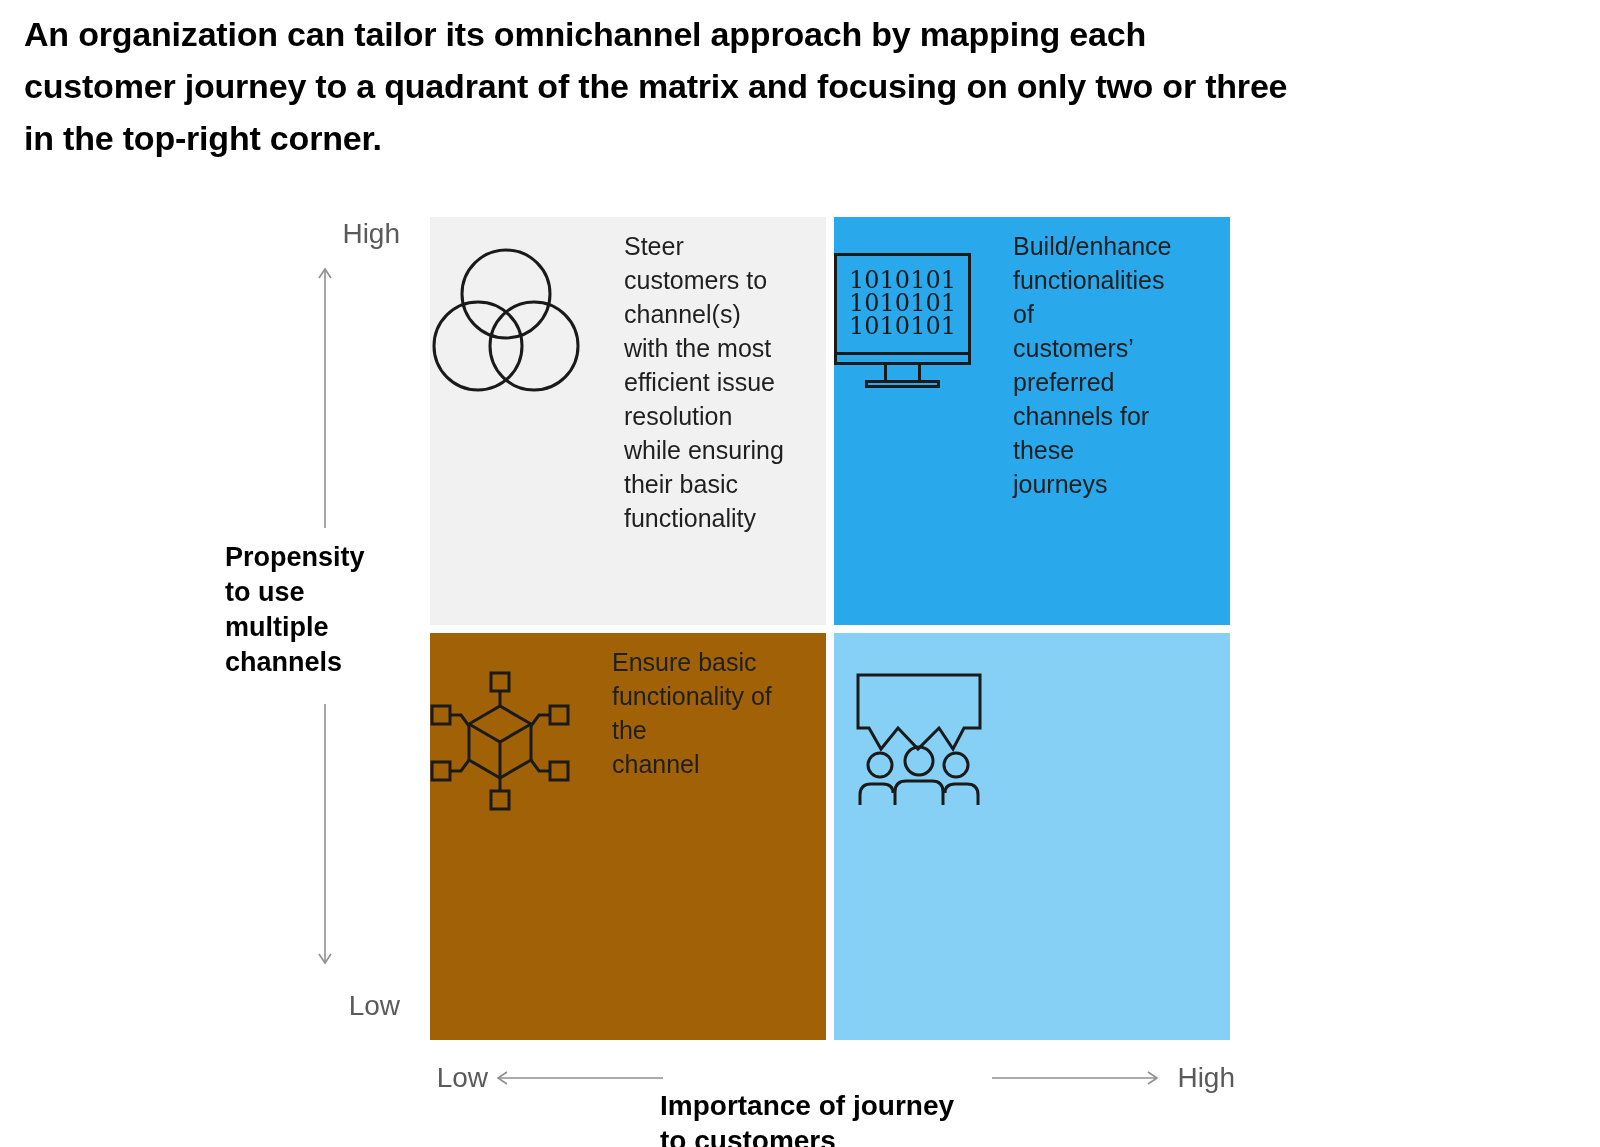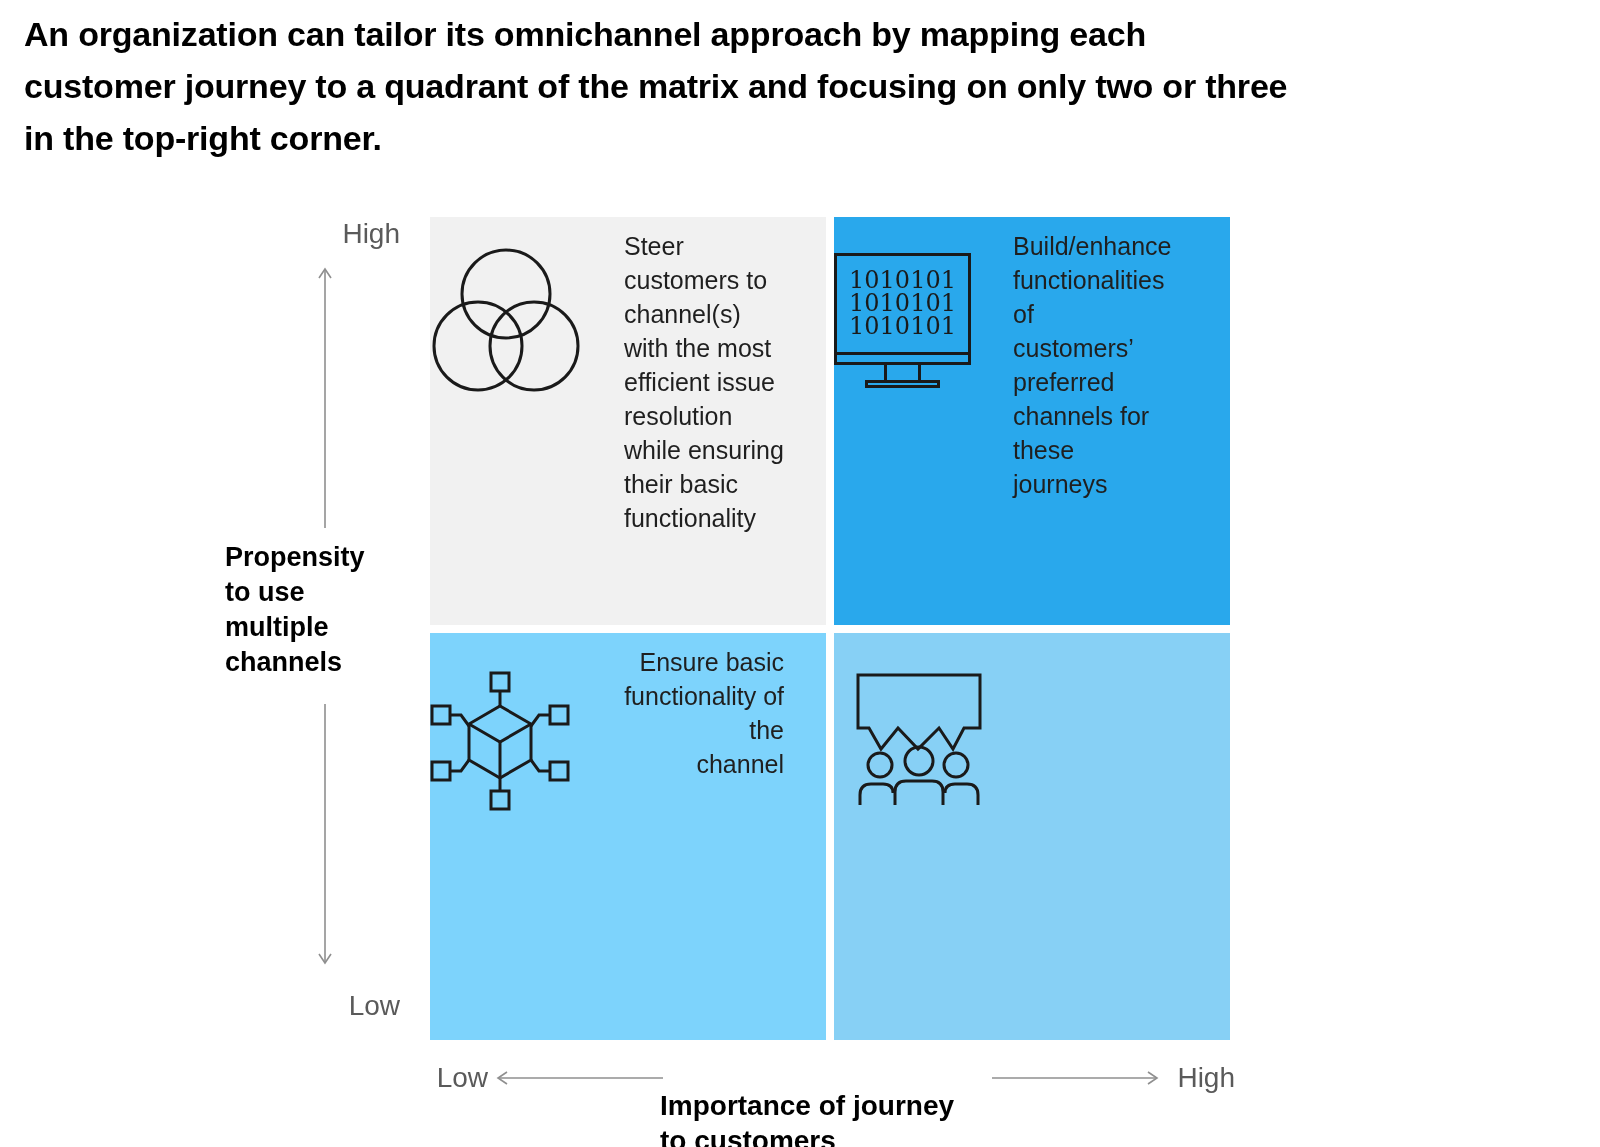--- a/index.html
+++ b/index.html
@@ -17,21 +17,21 @@
   }
 
   
   #matrix {
     position:absolute; left:430px; top:217px; width:800px; height:823px;
     display:grid; grid-template-columns:1fr 1fr; grid-template-rows:1fr 1fr; gap:8px;
   }
   .quad { display:flex; }
   .quad-tl { background:#F1F1F1; }
   .quad-tr { background:#29A8EC; }
-  .quad-bl { background:#7dd3fc;text-align:right; }
+  .quad-bl { background:#a16207; }
   .quad-br { background:#87D0F5; }
   .icon-zone {
     height:150px; margin-top:28px; flex:0 0 auto;
     display:flex; align-items:center; justify-content:center; overflow:visible;
   }
   .quad-text {
     margin-top:12px; padding:0 42px;
     font-size:25px; line-height:34px; color:#1F1F1F;
   }
   .icon-svg { display:block; }

